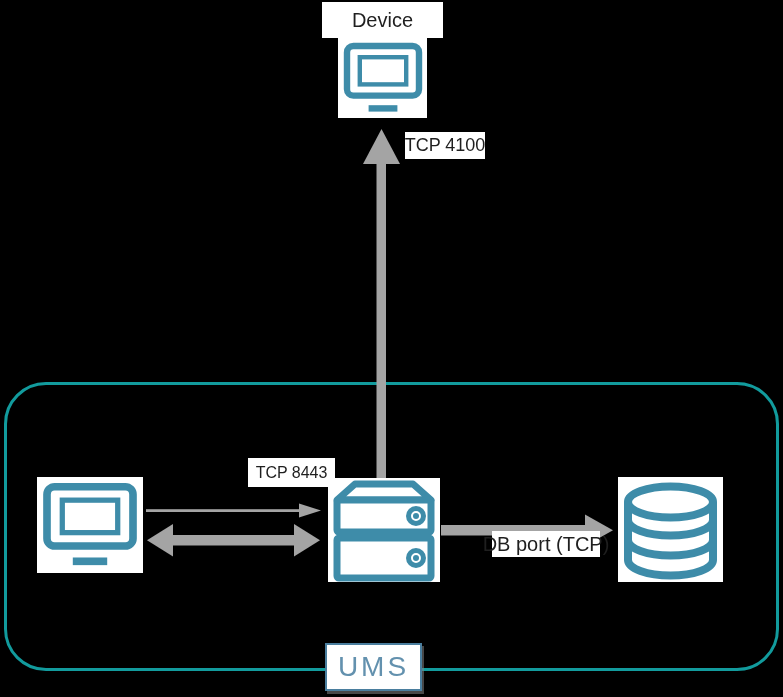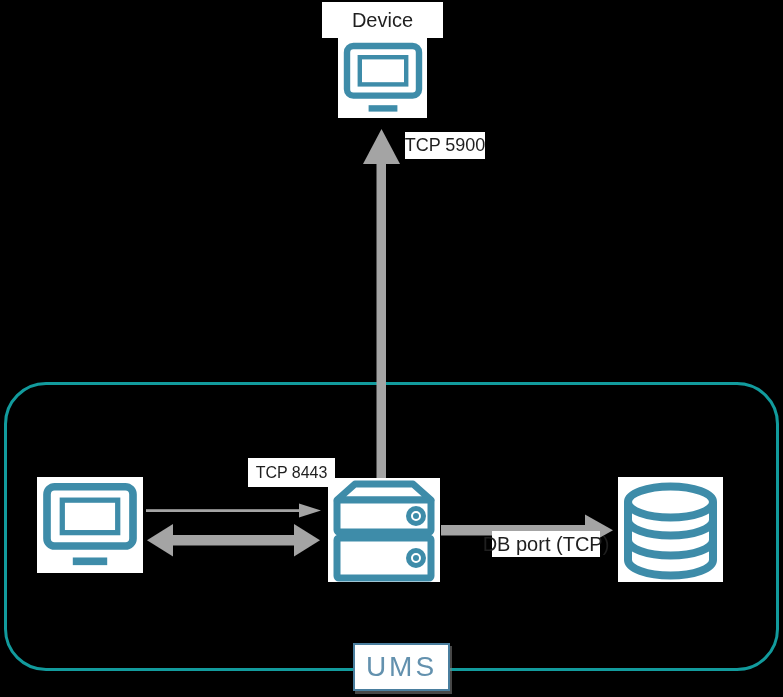--- a/index.html
+++ b/index.html
@@ -63,21 +63,21 @@
     white-space: nowrap;
     z-index: 4;
   }
   #device-label  { left: 322px; top: 2px;   width: 121px; height: 36px; font-size: 20px; }
   #tcp5900-label { left: 405px; top: 132px; width: 80px;  height: 27px; font-size: 18px; }
   #tcp8443-label { left: 248px; top: 458px; width: 87px;  height: 29px; font-size: 16px; }
   #dbport-label  { left: 492px; top: 483px; width: 108px; height: 26px; font-size: 20px; margin-top: 48px; }
 
   
   #ums-label-box {
-    left: 353px; top: 643px; width: 97px; height: 48px;
+    left: 325px; top: 643px; width: 97px; height: 48px;
     background: var(--label-bg);
     border: 2px solid var(--ums-border);
     color: var(--ums-text);
     font-size: 28px;
     font-weight: 300;
     letter-spacing: 3px;
     display: flex; align-items: center; justify-content: center;
     box-shadow: 2px 3px 0 rgba(130,130,130,0.55);
     z-index: 5;
   }
@@ -115,21 +115,21 @@
 
   <div class="abs text-label" id="device-label">Device</div>
   <div class="abs icon-box" id="device-icon-box">
     <svg width="80" height="72" viewBox="0 0 100 90">
       <rect class="icon-stroke" x="5" y="5" width="90" height="62" rx="8" stroke-width="8"></rect>
       <rect class="icon-stroke" x="21" y="19" width="58" height="34" stroke-width="5.5"></rect>
       <rect class="icon-fill" x="32" y="79" width="36" height="8"></rect>
     </svg>
   </div>
 
-  <div class="abs text-label" id="tcp5900-label">TCP 5900</div>
+  <div class="abs text-label" id="tcp5900-label">TCP 4100</div>
 
   <div class="abs icon-box" id="console-icon-box">
     <svg width="96" height="86" viewBox="0 0 100 90">
       <rect class="icon-stroke" x="5" y="5" width="90" height="62" rx="8" stroke-width="8"></rect>
       <rect class="icon-stroke" x="21" y="19" width="58" height="34" stroke-width="5.5"></rect>
       <rect class="icon-fill" x="32" y="79" width="36" height="8"></rect>
     </svg>
   </div>
 
   <div class="abs text-label" id="tcp8443-label">TCP 8443</div>

